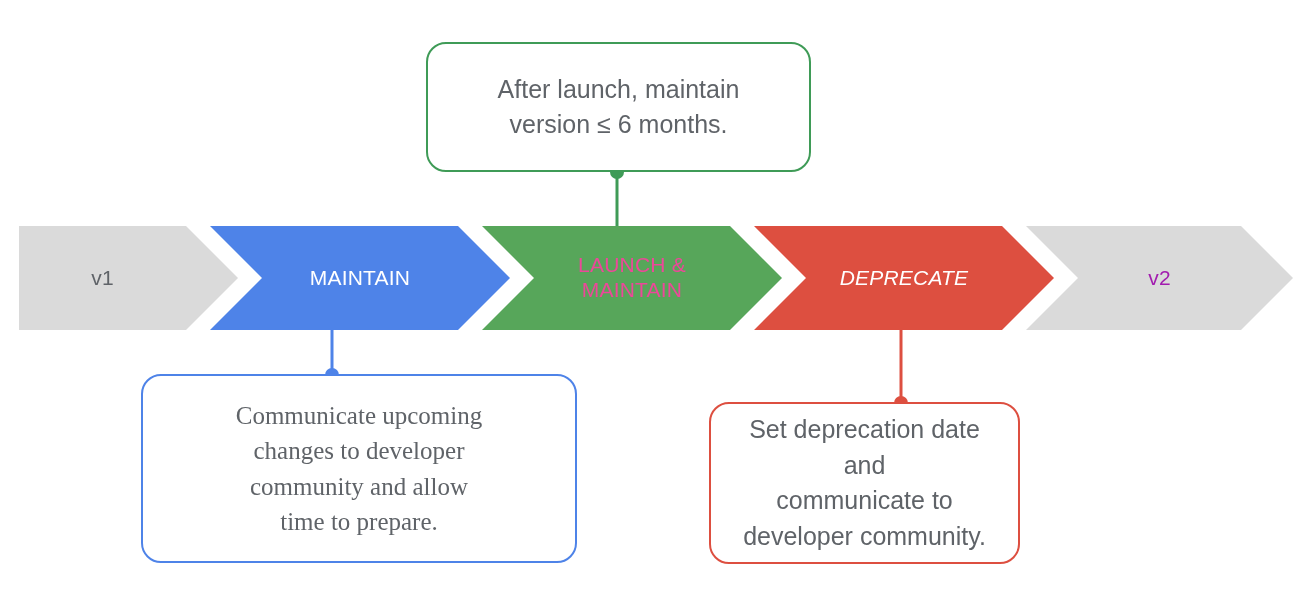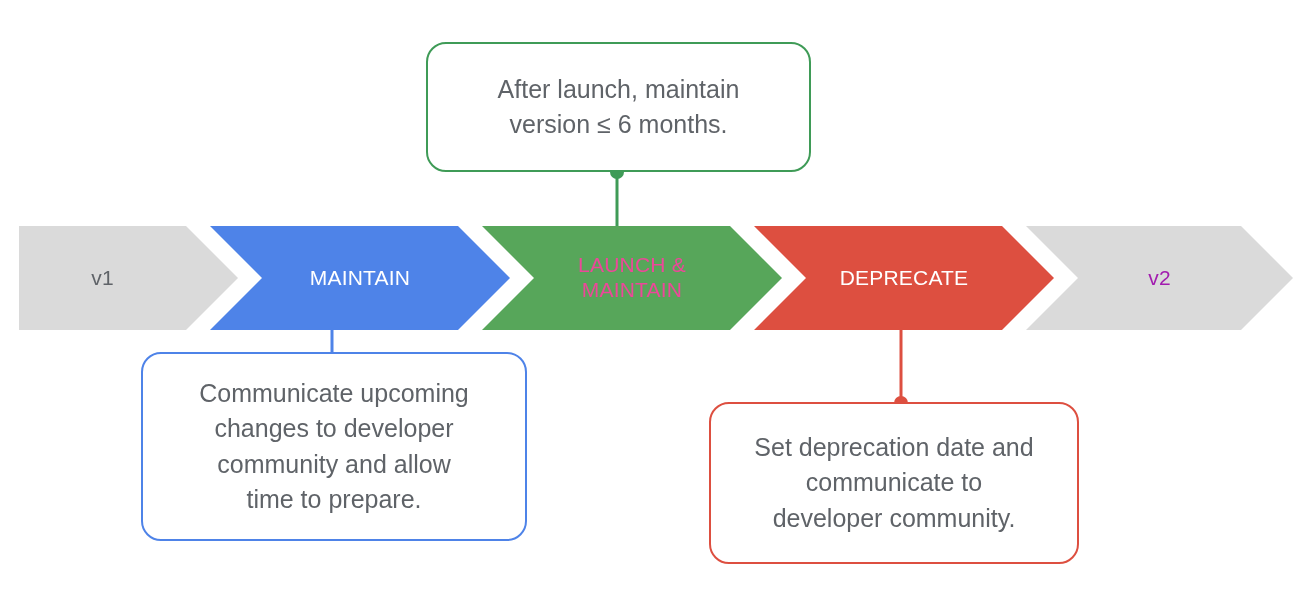--- a/index.html
+++ b/index.html
@@ -87,34 +87,34 @@
         <circle cx="332" cy="375" r="7" fill="#4e83e8"></circle>
         <circle cx="901" cy="403" r="7" fill="#dd4f40"></circle>
       </g>
   </svg>
 
   <div id="chevron-labels">
       <div class="chevron-label version" style="color: rgb(95, 99, 104); left: 19px; width: 167px; top: 252px; height: 52px; display: flex; align-items: center; justify-content: center;">v1</div>
       <div class="chevron-label stage" style="color: rgb(255, 255, 255); left: 262px; width: 196px; top: 252px; height: 52px; display: flex; align-items: center; justify-content: center;">MAINTAIN</div>
       <div class="chevron-label stage" style="color: #ec4899; left: 534px; width: 196px; top: 252px; height: 52px; display: flex; align-items: center; justify-content: center;">LAUNCH &amp;
 MAINTAIN</div>
-      <div class="chevron-label stage" style="color: rgb(255, 255, 255); left: 806px; width: 196px; top: 252px; height: 52px; display: flex; align-items: center; justify-content: center;">DEPRECATE</div>
+      <div class="chevron-label stage" style="color: rgb(255, 255, 255); left: 806px; width: 196px; top: 252px; height: 52px; display: flex; align-items: center; justify-content: center; font-style: italic;">DEPRECATE</div>
       <div class="chevron-label version" style="color: #a21caf; left: 1078px; width: 163px; top: 252px; height: 52px; display: flex; align-items: center; justify-content: center;">v2</div>
     </div>
   <div id="callout-layer">
       <div class="callout" style="left: 426px; top: 42px; width: 385px; height: 130px; border-color: rgb(63, 155, 87);">
         <div class="callout-text">After launch, maintain
 version ≤ 6 months.</div>
       </div>
-      <div class="callout" style="left: 141px; top: 352px; width: 386px; height: 189px; border-color: rgb(78, 131, 232);">
+      <div class="callout" style="left: 141px; top: 374px; width: 436px; height: 189px; border-color: rgb(78, 131, 232); font-family: Liberation Serif, serif;">
         <div class="callout-text">Communicate upcoming
 changes to developer
 community and allow
 time to prepare.</div>
       </div>
-      <div class="callout" style="left: 709px; top: 402px; width: 370px; height: 162px; border-color: rgb(221, 79, 64);">
+      <div class="callout" style="left: 709px; top: 402px; width: 311px; height: 162px; border-color: rgb(221, 79, 64);">
         <div class="callout-text">Set deprecation date and
 communicate to
 developer community.</div>
       </div>
     </div>
 
 </div>
 
 </body></html>

